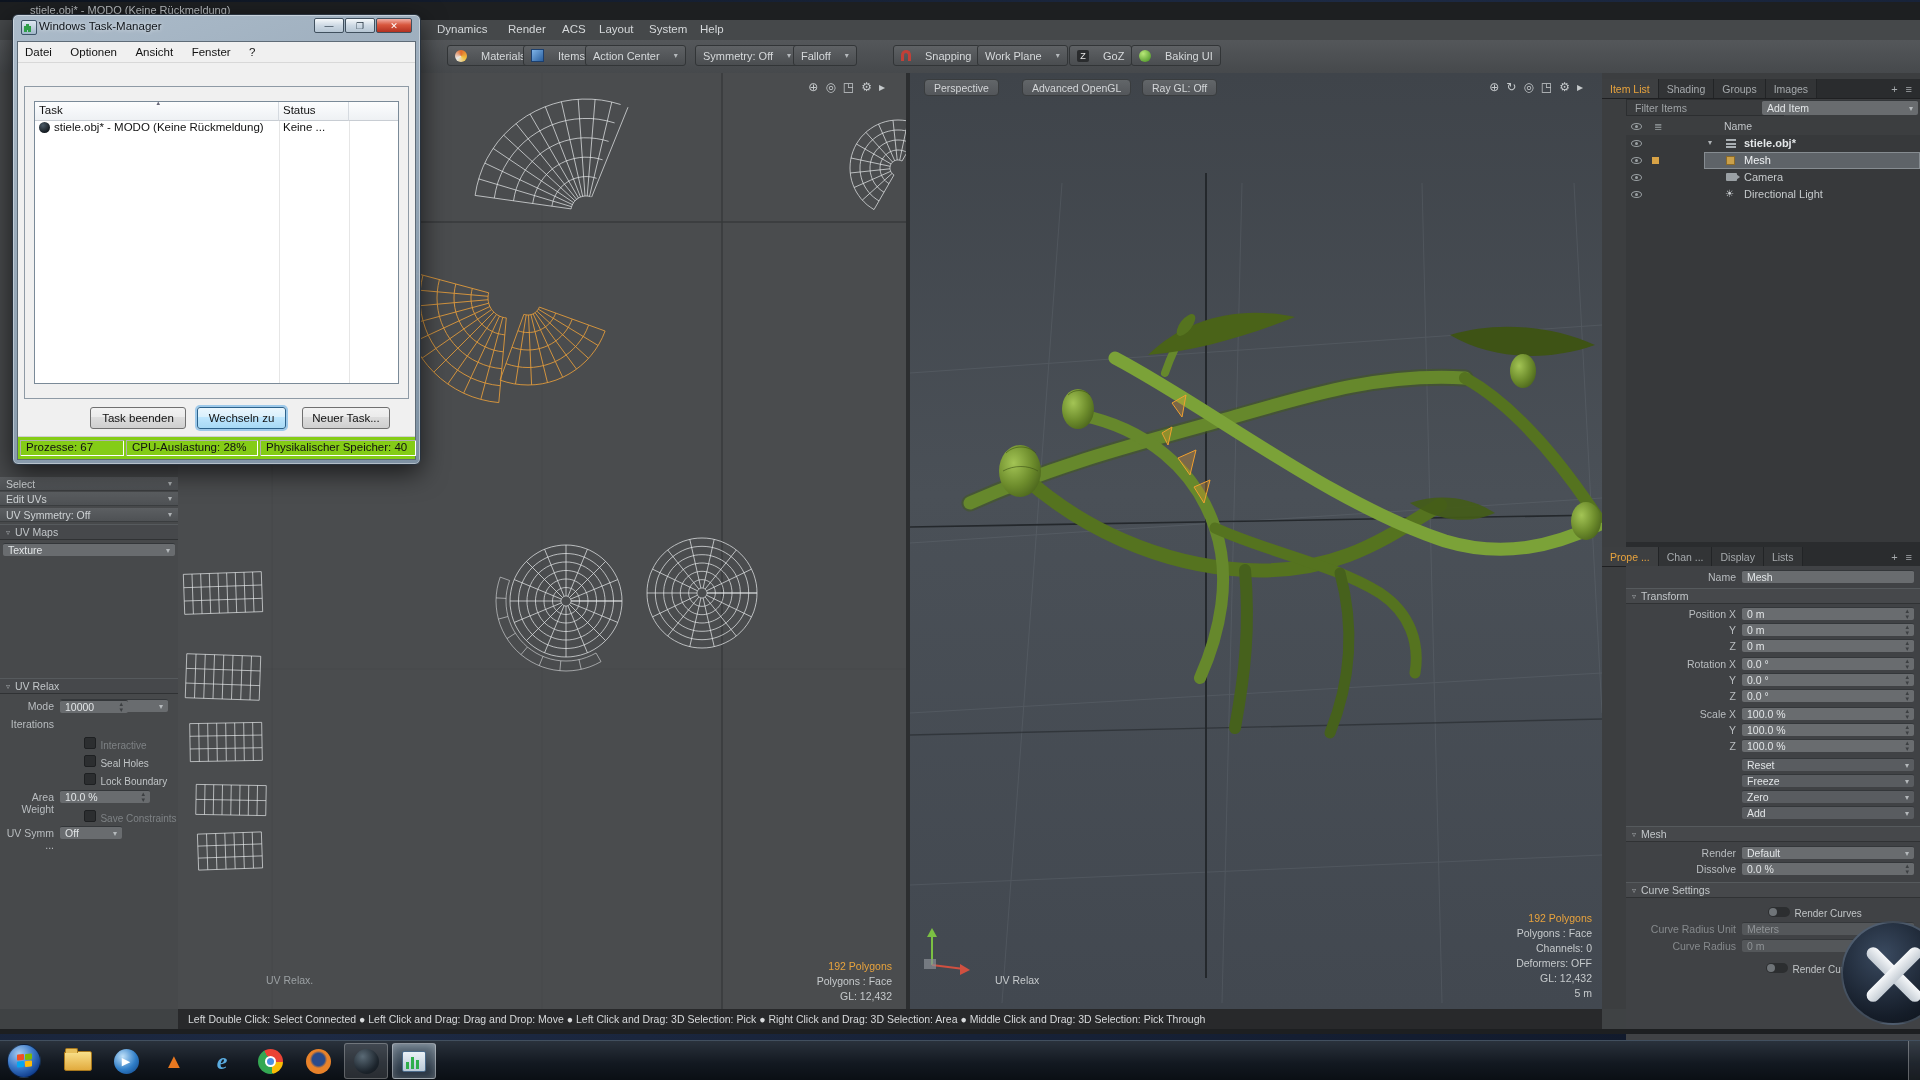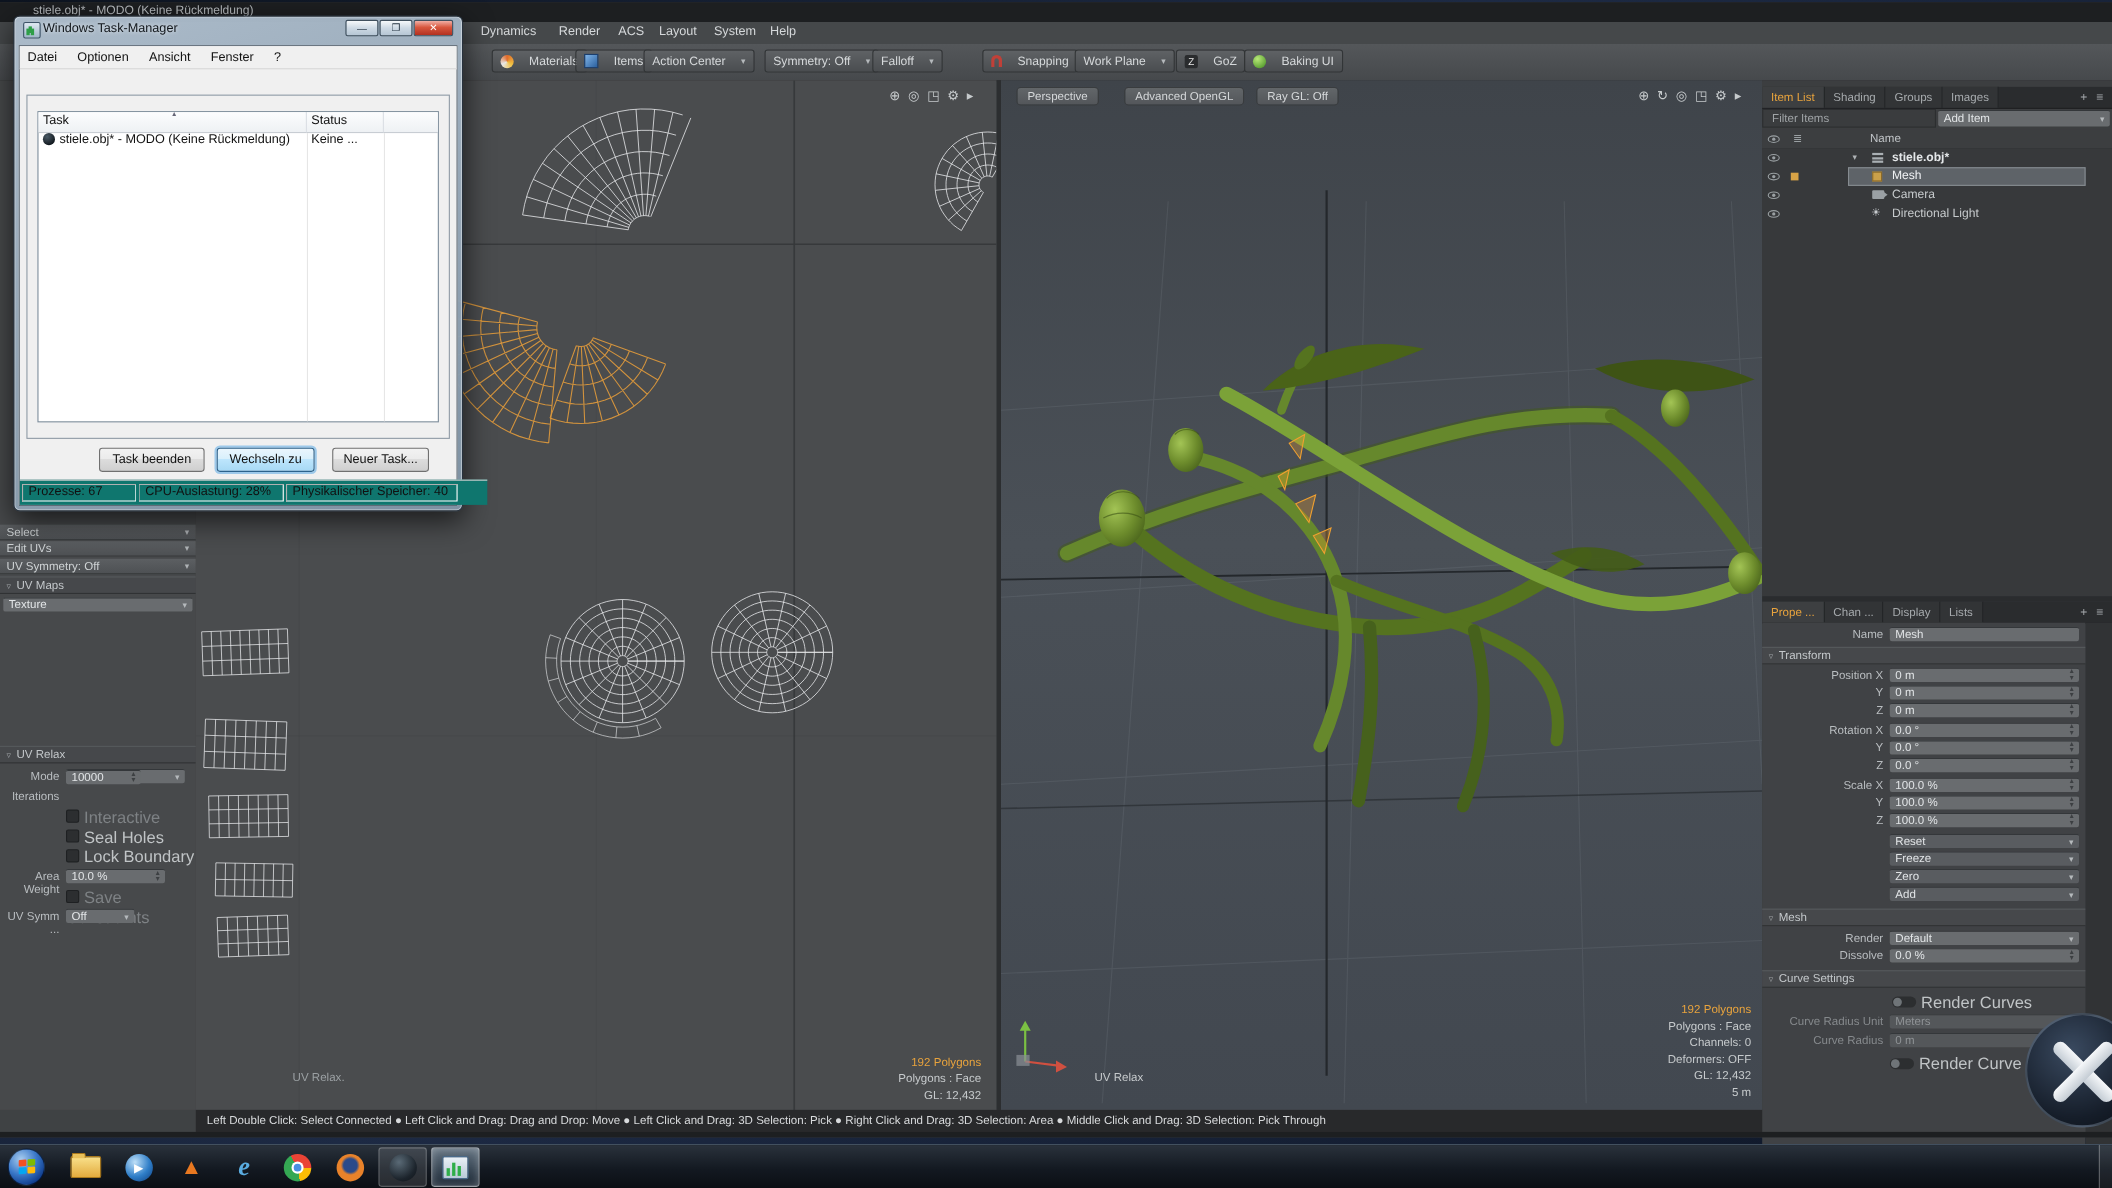--- a/index.html
+++ b/index.html
@@ -1,39 +1,39 @@
 <!DOCTYPE html>
 <html><head>
 <meta charset="utf-8">
 <style>
   html,body{margin:0;padding:0;}
   body{width:1920px;height:1080px;overflow:hidden;font-family:"Liberation Sans","DejaVu Sans",sans-serif;}
   .screen{position:relative;width:1920px;height:1080px;overflow:hidden;
     background:linear-gradient(135deg,#0d1420 0%,#1d2a44 45%,#0e1626 100%);}
-  .ab{position:absolute;}
+  .ab{position:absolute;margin-left:24px;}
   
   .modo{position:absolute;left:0;top:2px;width:1920px;height:1032px;background:#3f4244;z-index:1;}
   .modo-title{position:absolute;left:0;top:0;width:100%;height:18px;background:#1d1f21;color:#b9bdc0;font-size:11px;line-height:17px;padding-left:30px;box-sizing:border-box;}
   .modo-menu{position:absolute;left:0;top:18px;width:100%;height:20px;background:#45484a;border-bottom:1px solid #333638;}
   .modo-menu span{position:absolute;top:3px;font-size:11.5px;color:#d5d8da;}
   .modo-toolbar{position:absolute;left:0;top:38px;width:100%;height:33px;background:linear-gradient(#54575a,#46494c);border-bottom:1px solid #2e3032;}
   .tbtn{position:absolute;top:5px;height:21px;background:linear-gradient(#5f6265,#4a4d50);border:1px solid #323537;border-radius:3px;display:flex;align-items:center;gap:14px;padding:0 7px;color:#d6d9db;font-size:11px;box-sizing:border-box;}
   .tbtn .arr{font-size:8px;color:#b5b9bc;}
   .panelL{position:absolute;left:0;top:71px;width:178px;height:936px;background:#47494b;}
   .ddbar{position:absolute;left:0;width:178px;height:14px;background:linear-gradient(#5c5f62,#4e5154);border-bottom:1px solid #3a3d3f;color:#cfd3d5;font-size:10.5px;display:flex;align-items:center;padding:0 6px;box-sizing:border-box;}
   .ddbar .arr{margin-left:auto;font-size:8px;color:#aeb2b5;}
   .sechdr{position:absolute;background:#46484b;color:#c3c7ca;font-size:10.5px;display:flex;align-items:center;gap:5px;padding-left:6px;border-top:1px solid #565a5d;border-bottom:1px solid #303234;box-sizing:border-box;}
   .vlabel{position:absolute;color:#b9bdc0;font-size:10.5px;text-align:right;}
   .vlabel.dis{color:#85898c;}
   .vfield{position:absolute;background:#696c6f;border-top:1px solid #34373a;border-radius:2px;color:#e2e5e7;font-size:10.5px;display:flex;align-items:center;padding:0 5px;height:13px;box-sizing:border-box;}
   .vfield.dis{background:#54575a;color:#8f9396;}
   .vfield .arr{margin-left:auto;font-size:8px;color:#b5b9bc;}
   .vfield .stp{margin-left:auto;font-size:7px;color:#3c3f42;line-height:6px;display:flex;flex-direction:column;}
   .chk{width:10px;height:10px;background:#2c2e30;border:1px solid #1e2022;border-radius:2px;display:inline-block;}
-  .chklbl{color:#c0c4c6;font-size:15px;}
+  .chklbl{color:#c0c4c6;font-size:10px;}
   .chklbl.dis{color:#7e8285;}
   .toggle{width:22px;height:10px;background:#2c2e30;border-radius:5px;position:relative;display:inline-block;}
   .toggle::after{content:"";position:absolute;left:1px;top:1px;width:8px;height:8px;border-radius:50%;background:#6f7478;}
   
   .uvview{position:absolute;left:178px;top:71px;width:728px;height:936px;background:#4a4c4e;overflow:hidden;}
   .splitter{position:absolute;left:906px;top:71px;width:4px;height:936px;background:#2c2e30;}
   .v3d{position:absolute;left:910px;top:71px;width:692px;height:936px;background:linear-gradient(#3f444a,#4a5057 45%,#424850);overflow:hidden;}
   .vtab{position:absolute;top:6px;height:17px;background:linear-gradient(#626669,#53565a);border:1px solid #393c3e;border-radius:4px;color:#d4d7d9;font-size:10.5px;display:flex;align-items:center;padding:0 9px;box-sizing:border-box;}
   .vicons{position:absolute;top:7px;color:#c6cacc;font-size:12px;letter-spacing:7px;}
   .stat{position:absolute;text-align:right;font-size:10.5px;line-height:15px;color:#c6cacc;}
@@ -72,21 +72,21 @@
   .tm-tabs{position:absolute;left:6px;top:24px;height:21px;display:flex;}
   .tm-tab{display:inline-flex;align-items:center;padding:0 8px;font-size:11.5px;color:#111;background:linear-gradient(#f4f6f8,#dde2e7);border:1px solid #8e9aa5;border-bottom:none;border-radius:2px 2px 0 0;margin-right:1px;}
   .tm-tab.on{background:#fdfdfd;position:relative;top:-2px;padding-top:2px;}
   .tm-page{position:absolute;left:6px;right:6px;top:44px;bottom:60px;border:1px solid #8e9aa5;background:#f0f0f0;}
   .tm-list{position:absolute;left:9px;top:14px;right:9px;bottom:14px;background:#fff;border:1px solid #7a8a98;}
   .tm-hcell{position:absolute;top:0;height:19px;background:linear-gradient(#fcfdfe,#eef1f4);border-right:1px solid #d5dae0;border-bottom:1px solid #c8cdd3;font-size:11.5px;color:#111;padding:2px 4px;box-sizing:border-box;}
   .tm-row{position:absolute;left:0;top:19px;width:100%;height:18px;font-size:11.5px;color:#111;}
   .modoicon{display:inline-block;width:11px;height:11px;border-radius:50%;background:radial-gradient(circle at 35% 30%,#4a5a66,#151c22 70%);vertical-align:-2px;margin:0 4px 0 4px;}
   .tm-btn{position:absolute;height:22px;background:linear-gradient(#f2f2f2,#ebebeb 45%,#dddddd 46%,#cfcfcf);border:1px solid #707070;border-radius:3px;font-size:11.5px;color:#111;display:flex;align-items:center;justify-content:center;box-sizing:border-box;}
   .tm-btn.focus{border:1px solid #2c628b;box-shadow:0 0 0 2px rgba(90,170,230,.55);background:linear-gradient(#eaf6fd,#d9f0fc 45%,#bee6fd 46%,#a7d9f5);}
-  .tm-status{position:absolute;left:0;bottom:0;width:100%;height:22px;background:#0f766e;border-top:1px solid #d0d0d0;padding-left:28px;}
+  .tm-status{position:absolute;left:0;bottom:0;width:100%;height:22px;background:#84cc16;border-top:1px solid #d0d0d0;}
   .tm-scell{position:absolute;top:3px;height:16px;font-size:11.5px;color:#111;padding:1px 6px;box-sizing:border-box;box-shadow:inset 1px 1px 0 #b0b0b0, inset -1px -1px 0 #ffffff;}
   
   .taskbar{position:absolute;left:0;top:1040px;width:1920px;height:40px;z-index:50;
      background:linear-gradient(#2a323c,#131921 55%,#0a0e13);border-top:1px solid rgba(150,180,210,.4);}
   .orb{position:absolute;left:7px;top:3px;width:34px;height:34px;border-radius:50%;
      background:radial-gradient(circle at 35% 28%,#a8cdf0,#3a78c8 45%,#0f3c8c 78%,#082454);border:1px solid rgba(0,0,0,.6);box-sizing:border-box;}
   .orbflag{position:absolute;left:9px;top:9px;width:15px;height:14px;display:grid;grid-template-columns:7px 7px;grid-template-rows:6px 6px;gap:1px;transform:skewY(-4deg);}
   .orbflag span{border-radius:1px;}
   .tb-btn{position:absolute;top:2px;width:44px;height:36px;border-radius:3px;display:flex;align-items:center;justify-content:center;box-sizing:border-box;}
   .tb-btn.open{background:rgba(255,255,255,.12);border:1px solid rgba(255,255,255,.25);}

